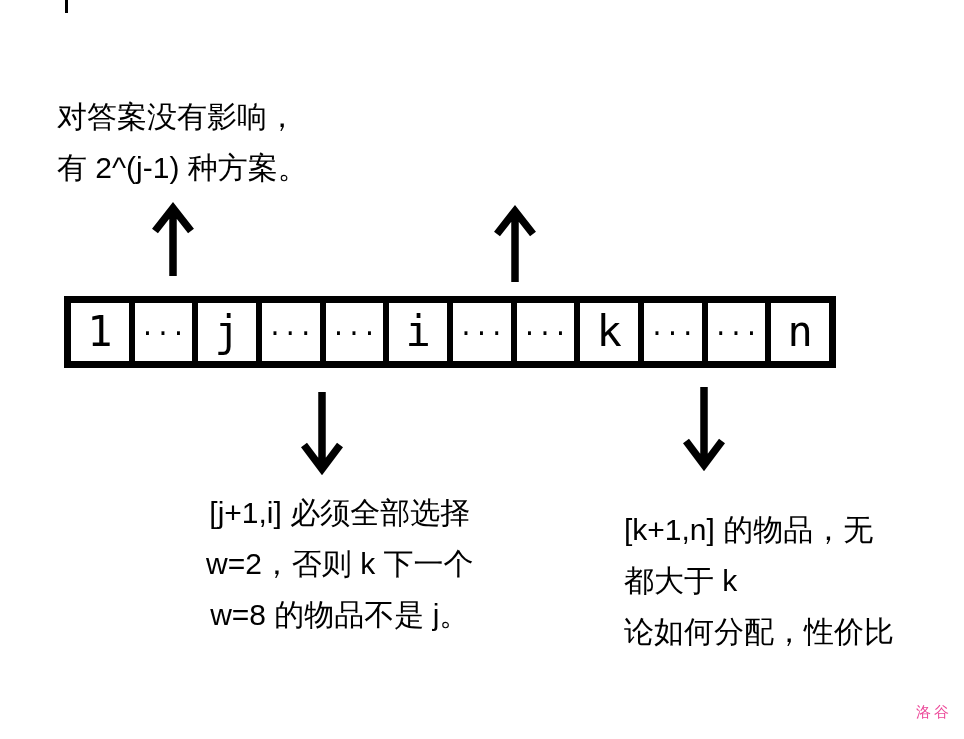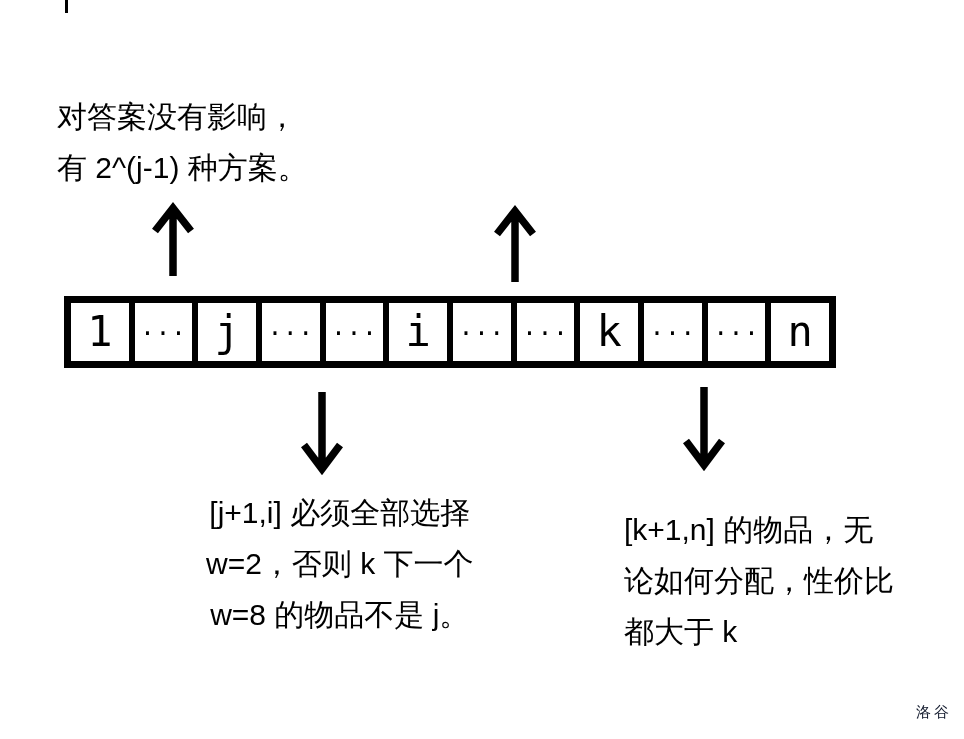--- a/index.html
+++ b/index.html
@@ -133,19 +133,19 @@
   </svg>
 
   <div class="note note-bm">
     <div class="line">[j+1,i] 必须全部选择</div>
     <div class="line">w=2，否则 k 下一个</div>
     <div class="line">w=8 的物品不是 j。</div>
   </div>
 
   <div class="note note-br">
     <div class="line">[k+1,n] 的物品，无</div>
+    <div class="line">都大于 k</div>
     <div class="line">论如何分配，性价比</div>
-    <div class="line">都大于 k</div>
   </div>
 
-  <div class="watermark" style="color: #0f172a;">洛谷</div>
+  <div class="watermark" style="color: #ec4899;">洛谷</div>
 
 </div>
 
 </body></html>

